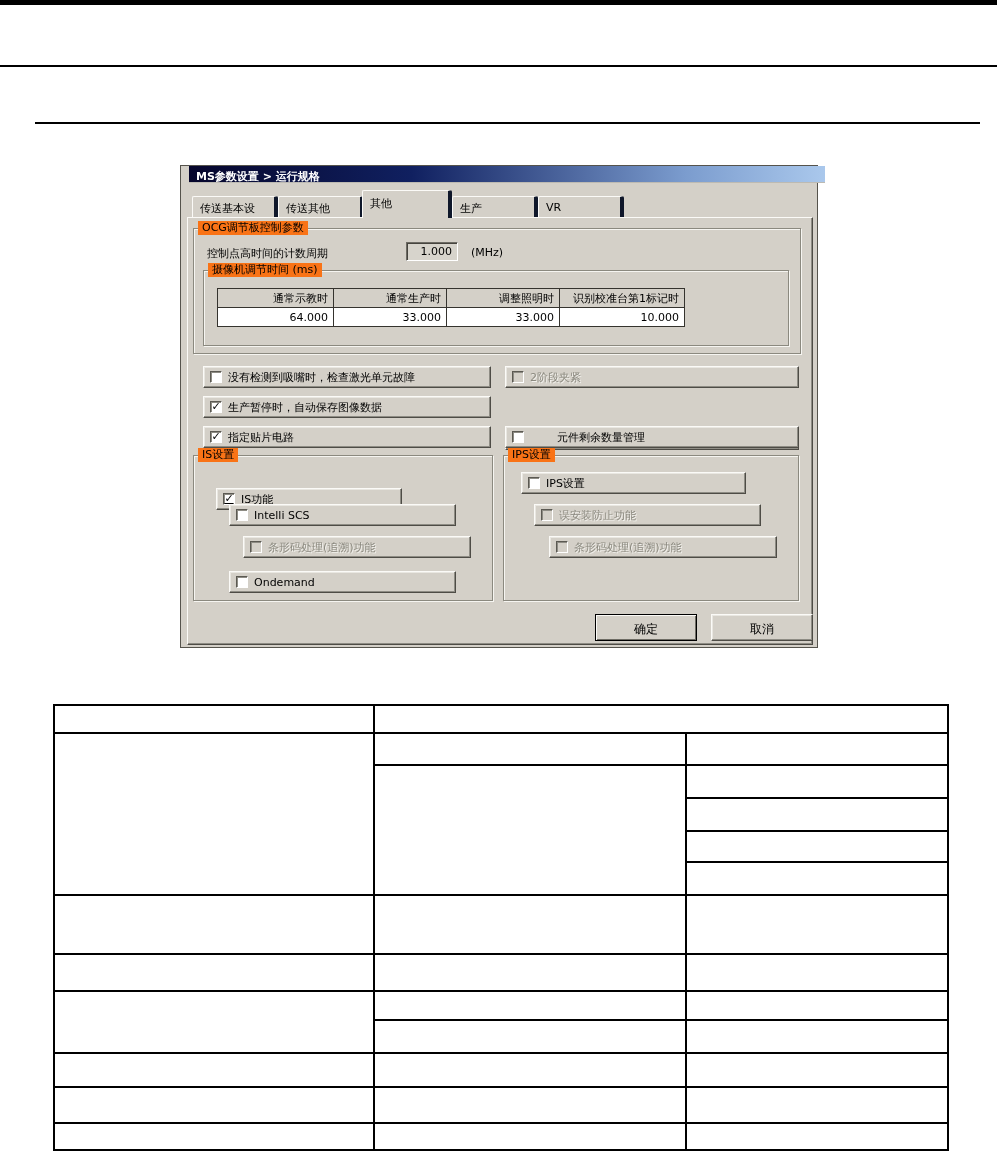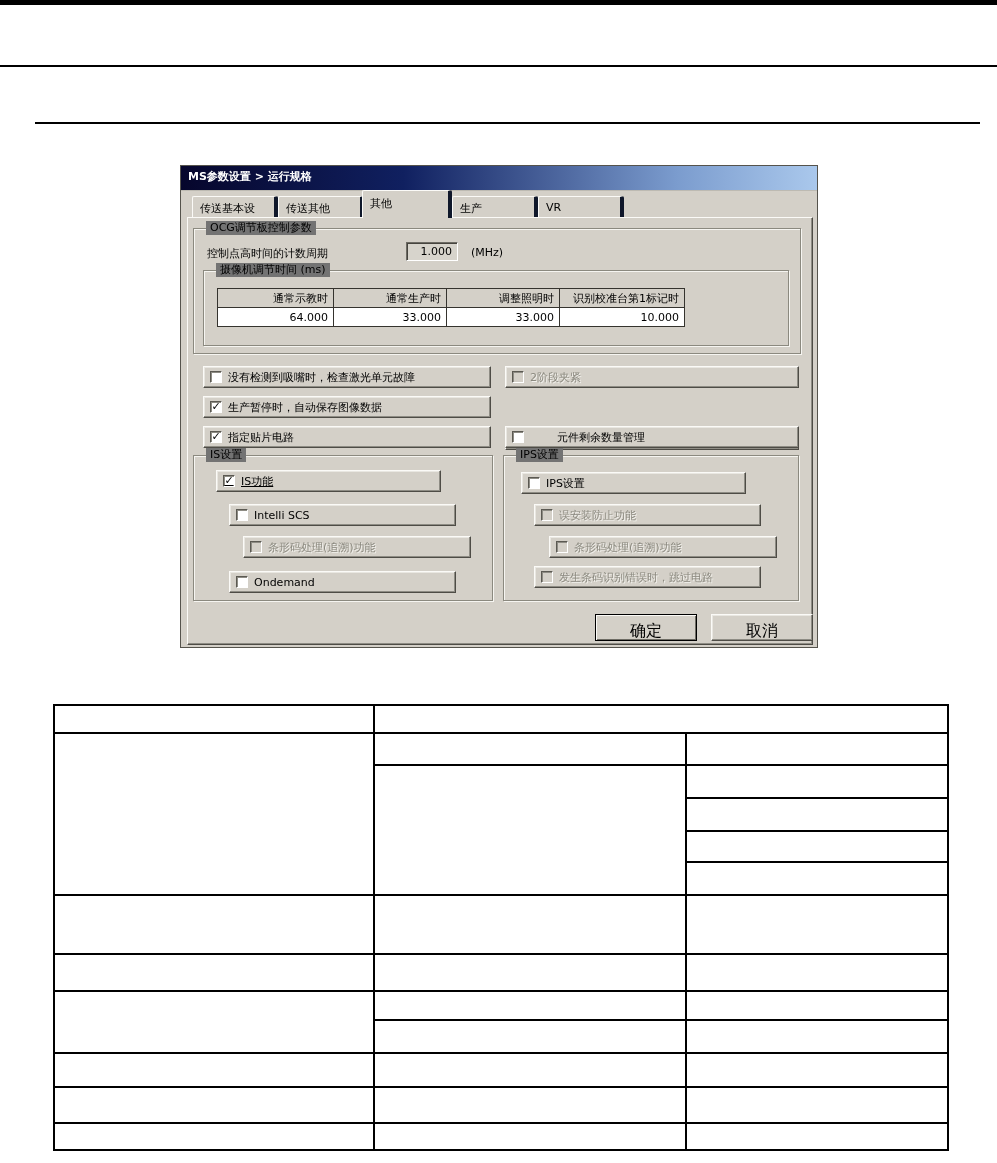--- a/index.html
+++ b/index.html
@@ -8,38 +8,38 @@
 
   
   .topbar{position:absolute;left:0;top:0;width:997px;height:5px;background:#000;}
   .rule1{position:absolute;left:0;top:65px;width:997px;height:2px;background:#000;}
   .rule2{position:absolute;left:35px;top:122px;width:945px;height:2px;background:#000;}
 
   
   .dialog{position:absolute;left:180px;top:165px;width:638px;height:483px;
           background:#d4d0c8;border:1px solid #55534c;box-sizing:border-box;
           font-size:11px;color:#000;}
-  .titlebar{position:absolute;left:0;top:0;width:100%;height:25px;
+  .titlebar{position:absolute;left:8px;top:0;width:100%;height:17px;
             background:linear-gradient(to right,#06062c 0%,#102060 35%,#7b9cce 78%,#aac8ec 100%);
             color:#fff;font-weight:bold;line-height:21px;padding-left:7px;box-sizing:border-box;
             border-bottom:1px solid #bdbab2;}
 
   .tab{position:absolute;height:22px;background:#d4d0c8;box-sizing:border-box;
        border-top:1px solid #fbfaf7;border-left:1px solid #fbfaf7;border-right:4px solid #0f172a;
        border-top-left-radius:2px;border-top-right-radius:2px;padding:4px 16px 0 7px;z-index:1;}
   .tab.selected{height:28px;z-index:3;padding-top:5px;background:#d4d0c8;}
 
   .panel{position:absolute;left:6px;top:51px;width:626px;height:428px;box-sizing:border-box;
          border-top:1px solid #fbfaf7;border-left:1px solid #fbfaf7;
          border-right:1px solid #4e4c46;border-bottom:1px solid #4e4c46;
          box-shadow:inset -1px -1px 0 #8e8c84;z-index:2;background:#d4d0c8;}
 
   .grp{position:absolute;box-sizing:border-box;border:1px solid #8b897f;
        box-shadow:1px 1px 0 #f6f5f1, inset 1px 1px 0 #f6f5f1;}
-  .grp-title{position:absolute;top:-8px;left:12px;background:#737373;padding:0 4px;line-height:14px;}
+  .grp-title{position:absolute;top:-8px;left:4px;background:#f97316;padding:0 4px;line-height:14px;}
 
   .lbl{position:absolute;white-space:nowrap;}
 
   .tbox{position:absolute;box-sizing:border-box;background:#d7d4cc;text-align:right;
         border-top:1px solid #6d6b64;border-left:1px solid #6d6b64;
         border-bottom:1px solid #fff;border-right:1px solid #fff;
         box-shadow:inset 1px 1px 0 #46443e;padding:2px 5px 0 0;}
 
   table.camgrid{position:absolute;border-collapse:collapse;table-layout:fixed;}
   table.camgrid th,table.camgrid td{border:1px solid #35332e;font-size:11px;font-weight:normal;
@@ -58,21 +58,21 @@
           box-shadow:inset 1px 1px 0 #8e8c84;
           margin-right:6px;flex:0 0 auto;text-align:center;line-height:10px;font-size:11px;color:#000;}
   .chkbtn.checked .box::after{content:"✓";font-weight:bold;}
   .chkbtn.disabled{color:#8b897f;text-shadow:1px 1px 0 #f2f1ed;}
   .chkbtn.disabled .box{background:#d4d0c8;}
 
   .btn{position:absolute;box-sizing:border-box;background:#d4d0c8;text-align:center;
        border-top:1px solid #fbfaf7;border-left:1px solid #fbfaf7;
        border-right:1px solid #4e4c46;border-bottom:1px solid #4e4c46;
        box-shadow:inset -1px -1px 0 #8e8c84, inset 1px 1px 0 #e9e7e1;
-       font-size:16px;padding-top:6px;cursor:default;}
+       font-size:12px;padding-top:6px;cursor:default;}
   .btn.default{border:1px solid #000;box-shadow:inset 1px 1px 0 #fbfaf7, inset -1px -1px 0 #6e6c64;}
 
   
   table.reftable{position:absolute;left:53px;top:704px;border-collapse:collapse;table-layout:fixed;}
   table.reftable td{border:2px solid #000;padding:0;}
 </style>
 </head>
 <body>
 
 <div class="page">
@@ -151,21 +151,21 @@
       <span>指定贴片电路</span>
     </div>
     <div class="chkbtn" style="left:324px;top:260px;width:294px;z-index:4;gap:27px;">
       <span class="box"></span>
       <span>元件剩余数量管理</span>
     </div>
 
     <div class="grp" style="left:12px;top:289px;width:300px;height:146px;z-index:4;">
       <span class="grp-title">IS设置</span>
     </div>
-    <div class="chkbtn checked" style="left:35px;top:304px;width:225px;z-index:5;text-decoration:underline;">
+    <div class="chkbtn checked" style="left:35px;top:322px;width:186px;z-index:5;text-decoration:underline;">
       <span class="box"></span>
       <span>IS功能</span>
     </div>
     <div class="chkbtn" style="left:48px;top:338px;width:227px;z-index:5;">
       <span class="box"></span>
       <span>Intelli SCS</span>
     </div>
     <div class="chkbtn disabled" style="left:62px;top:370px;width:228px;z-index:5;">
       <span class="box"></span>
       <span>条形码处理(追溯)功能</span>
@@ -182,24 +182,20 @@
       <span class="box"></span>
       <span>IPS设置</span>
     </div>
     <div class="chkbtn disabled" style="left:353px;top:338px;width:227px;z-index:5;">
       <span class="box"></span>
       <span>误安装防止功能</span>
     </div>
     <div class="chkbtn disabled" style="left:368px;top:370px;width:228px;z-index:5;">
       <span class="box"></span>
       <span>条形码处理(追溯)功能</span>
-    </div>
-    <div class="chkbtn disabled" style="left:353px;top:400px;width:227px;z-index:5;">
-      <span class="box"></span>
-      <span>发生条码识别错误时，跳过电路</span>
     </div>
 
     <div class="btn default" style="left:414px;top:448px;width:102px;height:27px;z-index:5;">
       <span>确定</span>
     </div>
     <div class="btn" style="left:530px;top:448px;width:102px;height:27px;z-index:5;">
       <span>取消</span>
     </div>
   </div>
 

